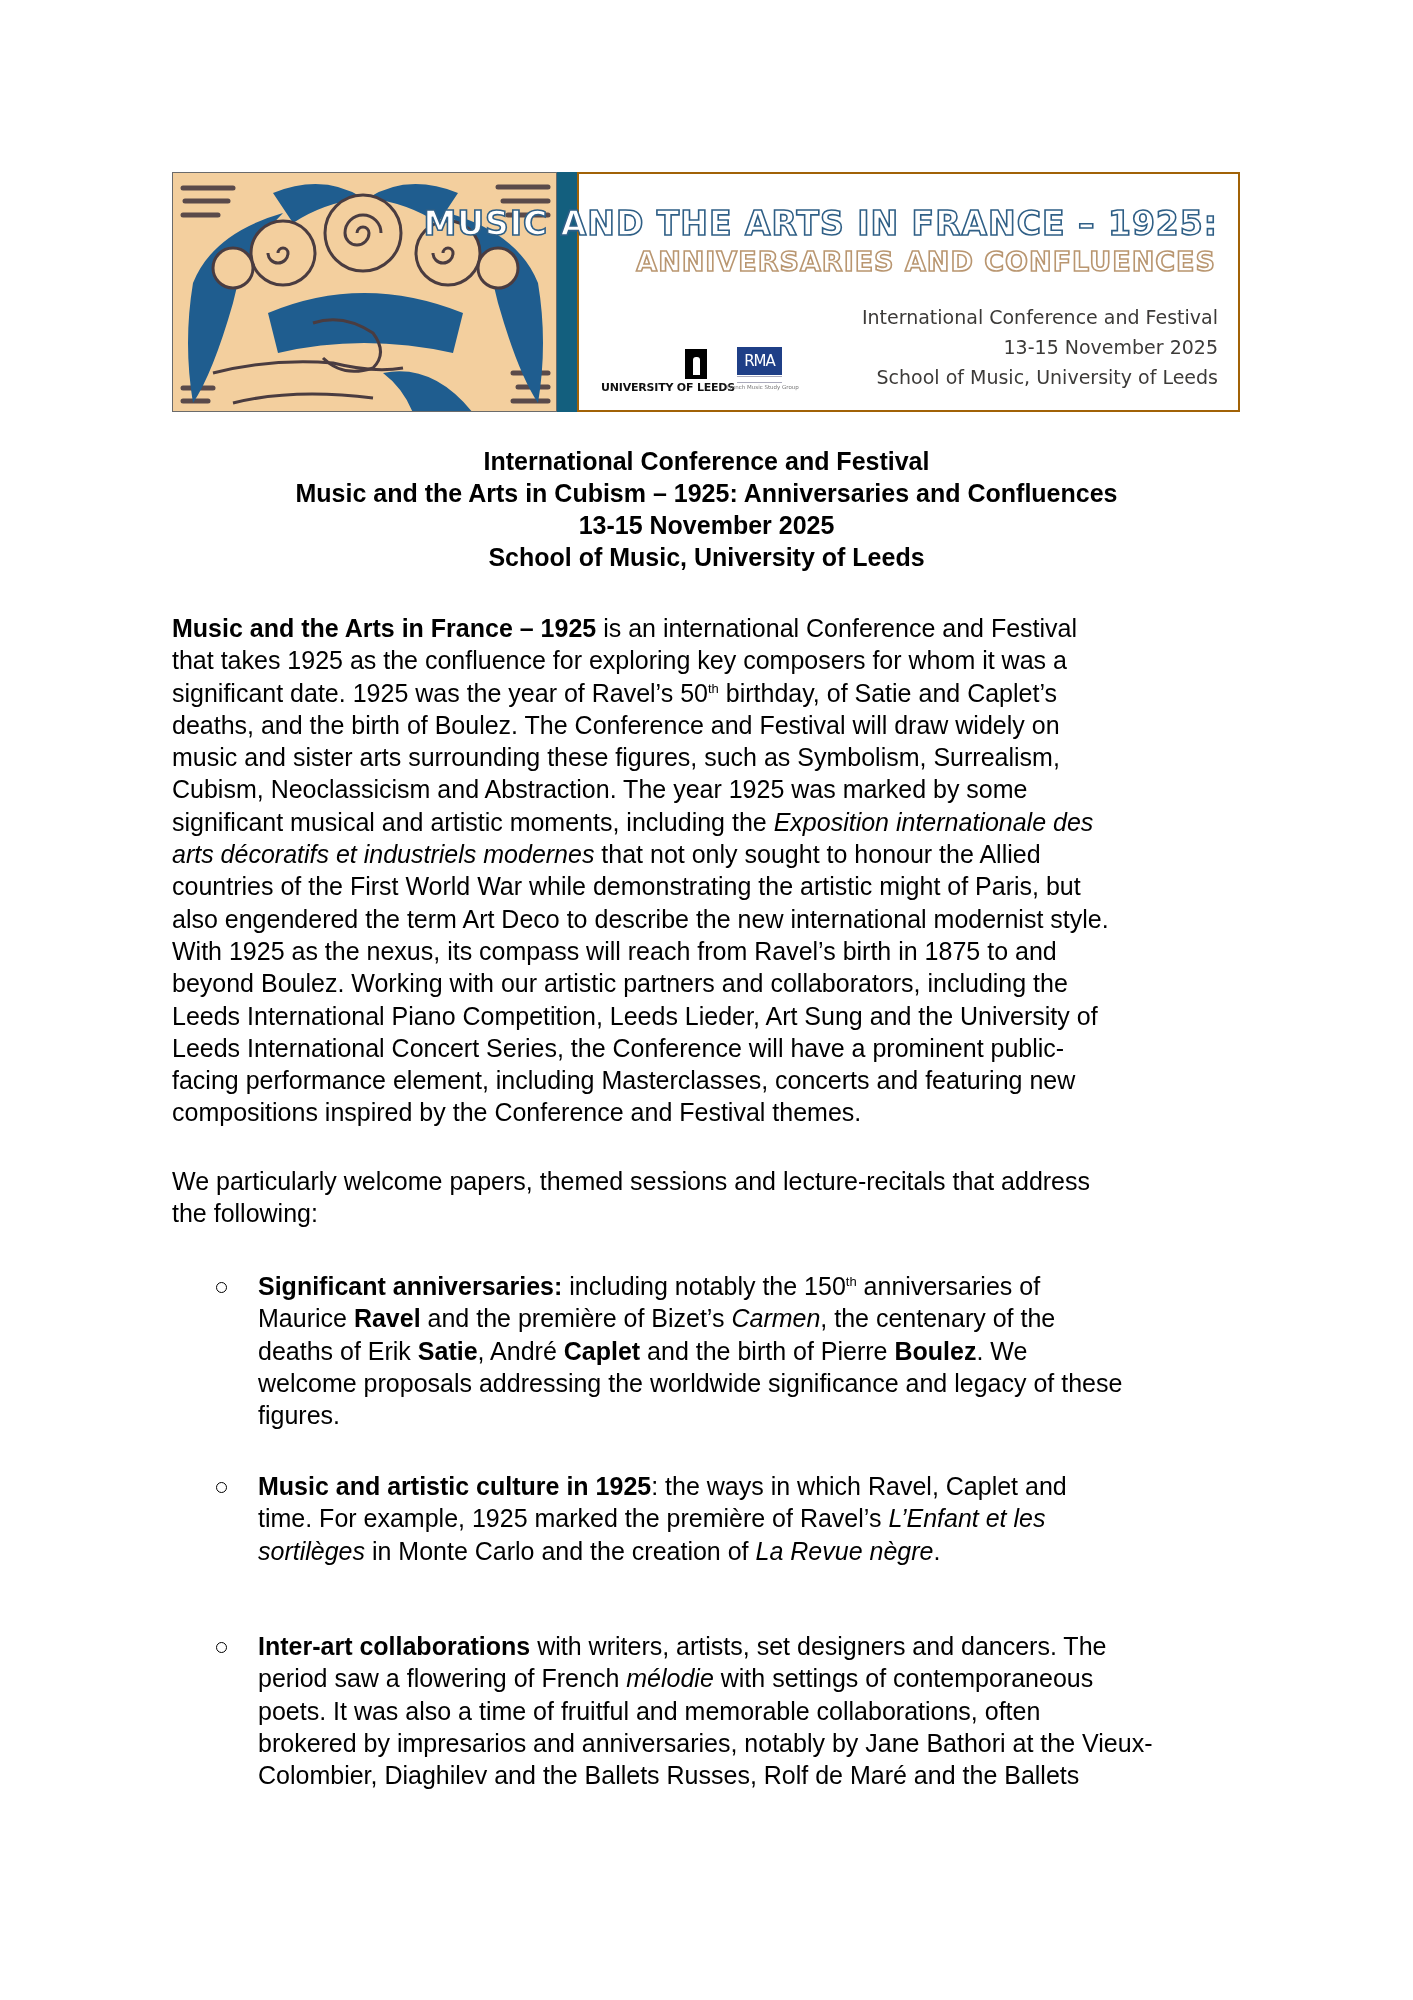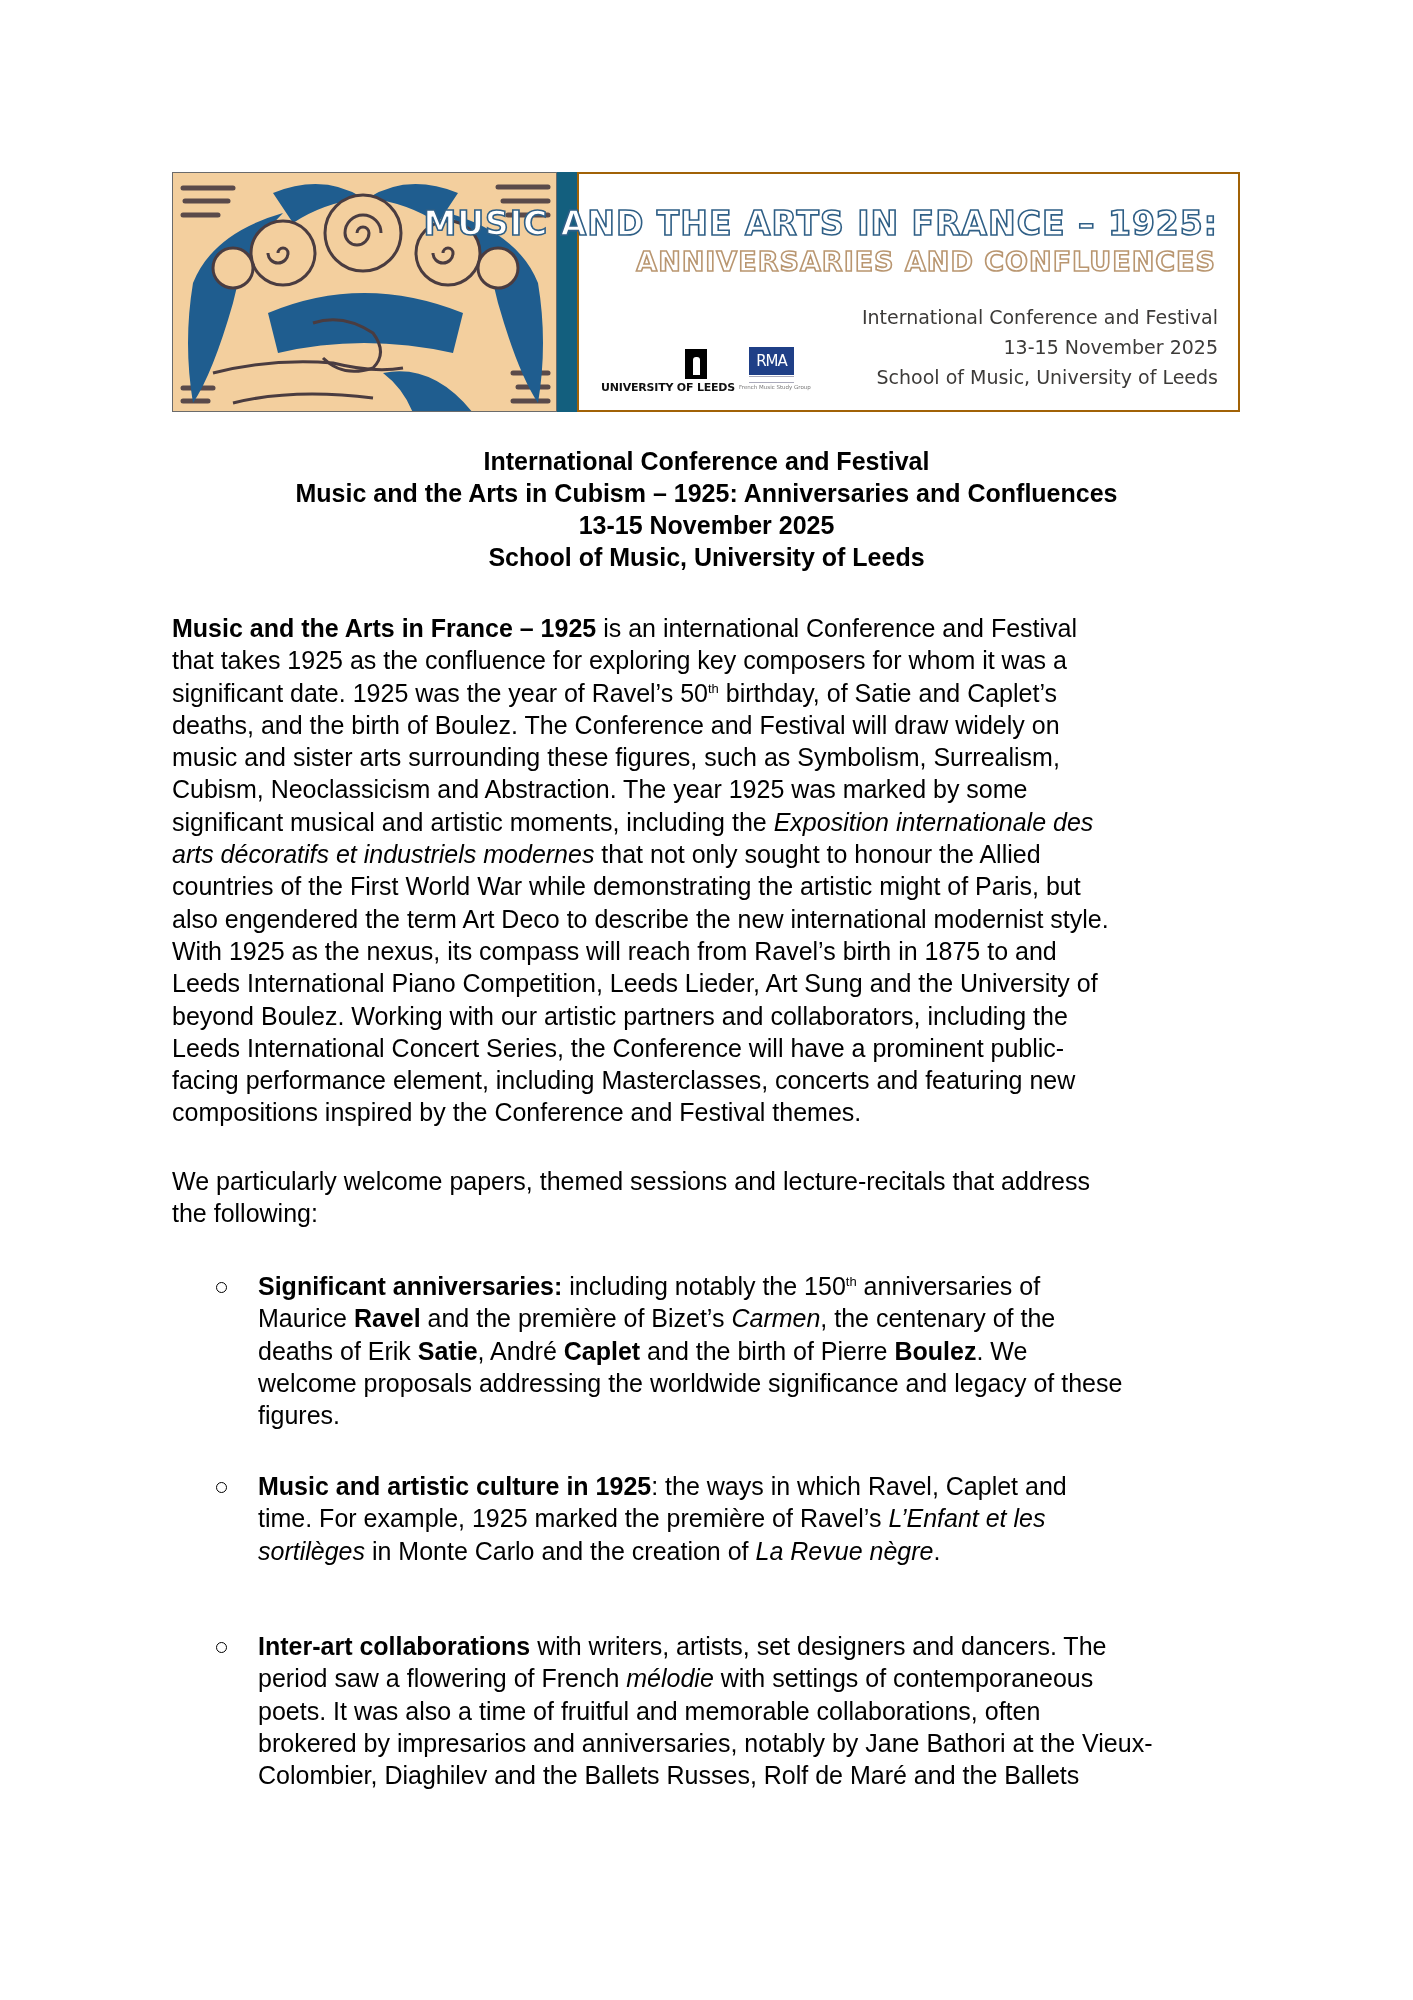--- a/index.html
+++ b/index.html
@@ -11,21 +11,21 @@
   .banner-art { width: 385px; height: 240px; background: #f3cf9e; position: relative; overflow: hidden; border: 1px solid #6b6b6b; box-sizing: border-box; }
   .banner-strip { width: 20px; height: 240px; background: #135f7e; }
   .banner-panel { flex: 1; height: 240px; background: #fff; border: 2px solid #a16207; box-sizing: border-box; position: relative; }
   .banner-title1 { position: absolute; right: 20px; top: 30px; font-family: "DejaVu Sans", sans-serif; font-size: 33px; letter-spacing: 1px; color: #fff; -webkit-text-stroke: 1.6px #2f5f86; font-weight: bold; white-space: nowrap; }
   .banner-title2 { position: absolute; right: 22px; top: 72px; font-family: "DejaVu Sans", sans-serif; font-size: 27px; letter-spacing: 1px; color: #fff; -webkit-text-stroke: 1.6px #b99670; font-weight: bold; white-space: nowrap; }
   .banner-info { position: absolute; right: 20px; top: 128px; text-align: right; font-family: "DejaVu Sans", sans-serif; font-size: 19px; color: #3c3a38; line-height: 30px; }
   .leeds-logo { position: absolute; left: 22px; top: 175px; width: 128px; height: 45px; }
   .leeds-mark { position: absolute; left: 84px; top: 0; width: 22px; height: 30px; background: #000; }
   .leeds-mark::after { content: ""; position: absolute; left: 8px; top: 8px; width: 7px; height: 18px; background: #fff; border-radius: 3px 3px 0 0; }
   .leeds-text { position: absolute; left: 0; top: 32px; font-family: "DejaVu Sans", sans-serif; font-weight: bold; font-size: 11px; color: #111; white-space: nowrap; letter-spacing: -0.2px; }
-  .rma-logo { position: absolute; left: 160px; top: 173px; width: 70px; height: 50px; }
+  .rma-logo { position: absolute; left: 148px; top: 173px; width: 70px; height: 50px; }
   .rma-box { position: absolute; left: 10px; top: 0; width: 45px; height: 28px; background: #1f3f87; color: #fff; font-family: "DejaVu Sans", sans-serif; font-size: 15px; text-align: center; line-height: 28px; letter-spacing: -1px; }
   .rma-lines { position: absolute; left: 10px; top: 29px; width: 45px; height: 5px; border-top: 1px solid #aab; border-bottom: 1px solid #aab; }
   .rma-text { position: absolute; left: 0; top: 37px; font-family: "DejaVu Sans", sans-serif; font-size: 5.5px; color: #777; white-space: nowrap; }
 
   
   .heading { position: absolute; left: 0; width: 1413px; top: 445px; text-align: center; font-family: "Liberation Sans", sans-serif; font-weight: bold; font-size: 25px; line-height: 32px; }
   .heading div { white-space: nowrap; }
 
   
   .body-text { position: absolute; left: 172px; width: 1080px; font-family: "Liberation Sans", sans-serif; font-size: 25px; line-height: 32.3px; }
@@ -122,22 +122,22 @@
     <div class="line">that takes 1925 as the confluence for exploring key composers for whom it was a</div>
     <div class="line"><span>significant date. 1925 was the year of Ravel’s 50</span><sup>th</sup><span> birthday, of Satie and Caplet’s</span></div>
     <div class="line">deaths, and the birth of Boulez.  The Conference and Festival will draw widely on</div>
     <div class="line">music and sister arts surrounding these figures, such as Symbolism, Surrealism,</div>
     <div class="line">Cubism, Neoclassicism and Abstraction.  The year 1925 was marked by some</div>
     <div class="line"><span>significant musical and artistic moments, including the </span><i>Exposition internationale des</i></div>
     <div class="line"><i>arts décoratifs et industriels modernes</i><span> that not only sought to honour the Allied</span></div>
     <div class="line">countries of the First World War while demonstrating the artistic might of Paris, but</div>
     <div class="line">also engendered the term Art Deco to describe the new international modernist style.</div>
     <div class="line">With 1925 as the nexus, its compass will reach from Ravel’s birth in 1875 to and</div>
+    <div class="line">beyond Boulez.  Working with our artistic partners and collaborators, including the</div>
     <div class="line">Leeds International Piano Competition, Leeds Lieder, Art Sung and the University of</div>
-    <div class="line">beyond Boulez.  Working with our artistic partners and collaborators, including the</div>
     <div class="line">Leeds International Concert Series, the Conference will have a prominent public-</div>
     <div class="line">facing performance element, including Masterclasses, concerts and featuring new</div>
     <div class="line">compositions inspired by the Conference and Festival themes.</div>
   </div>
 
   <div class="body-text p2">
     <div class="line">We particularly welcome papers, themed sessions and lecture-recitals that address</div>
     <div class="line">the following:</div>
   </div>
 

